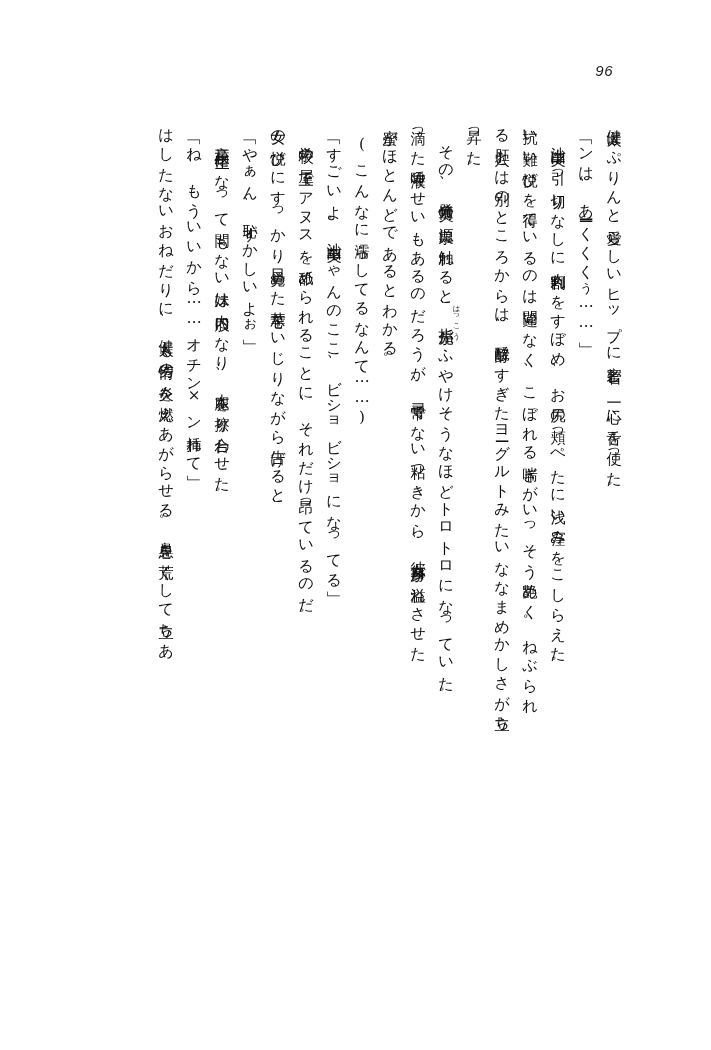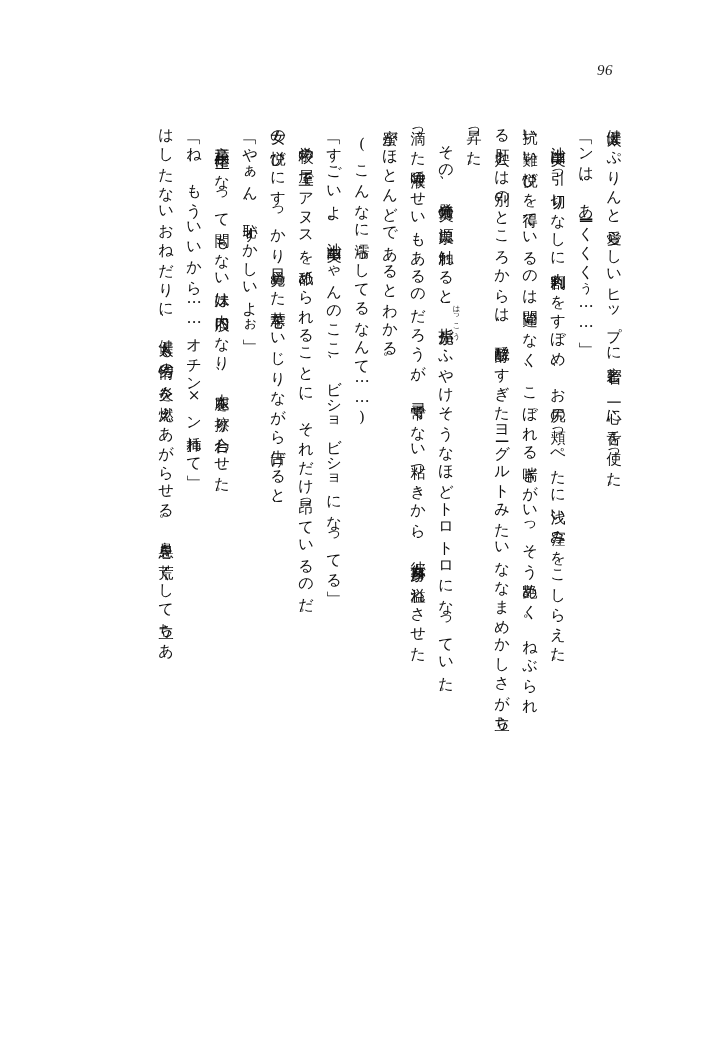--- a/index.html
+++ b/index.html
@@ -17,21 +17,21 @@
     color: #111111;
   }
   #page-number {
     position: absolute;
     top: 62px;
     right: 98px;
     font-size: 15px;
     letter-spacing: 0.5px;
     color: #1a1a1a;
     font-style: italic;
-    font-family: Liberation Serif, serif;
+    font-family: Liberation Sans, sans-serif;
   }
   #body-text {
     position: absolute;
     top: 118px;
     left: 60px;
     right: 90px;
     height: 880px;
     display: flex;
     flex-direction: row-reverse;
     justify-content: flex-start;

